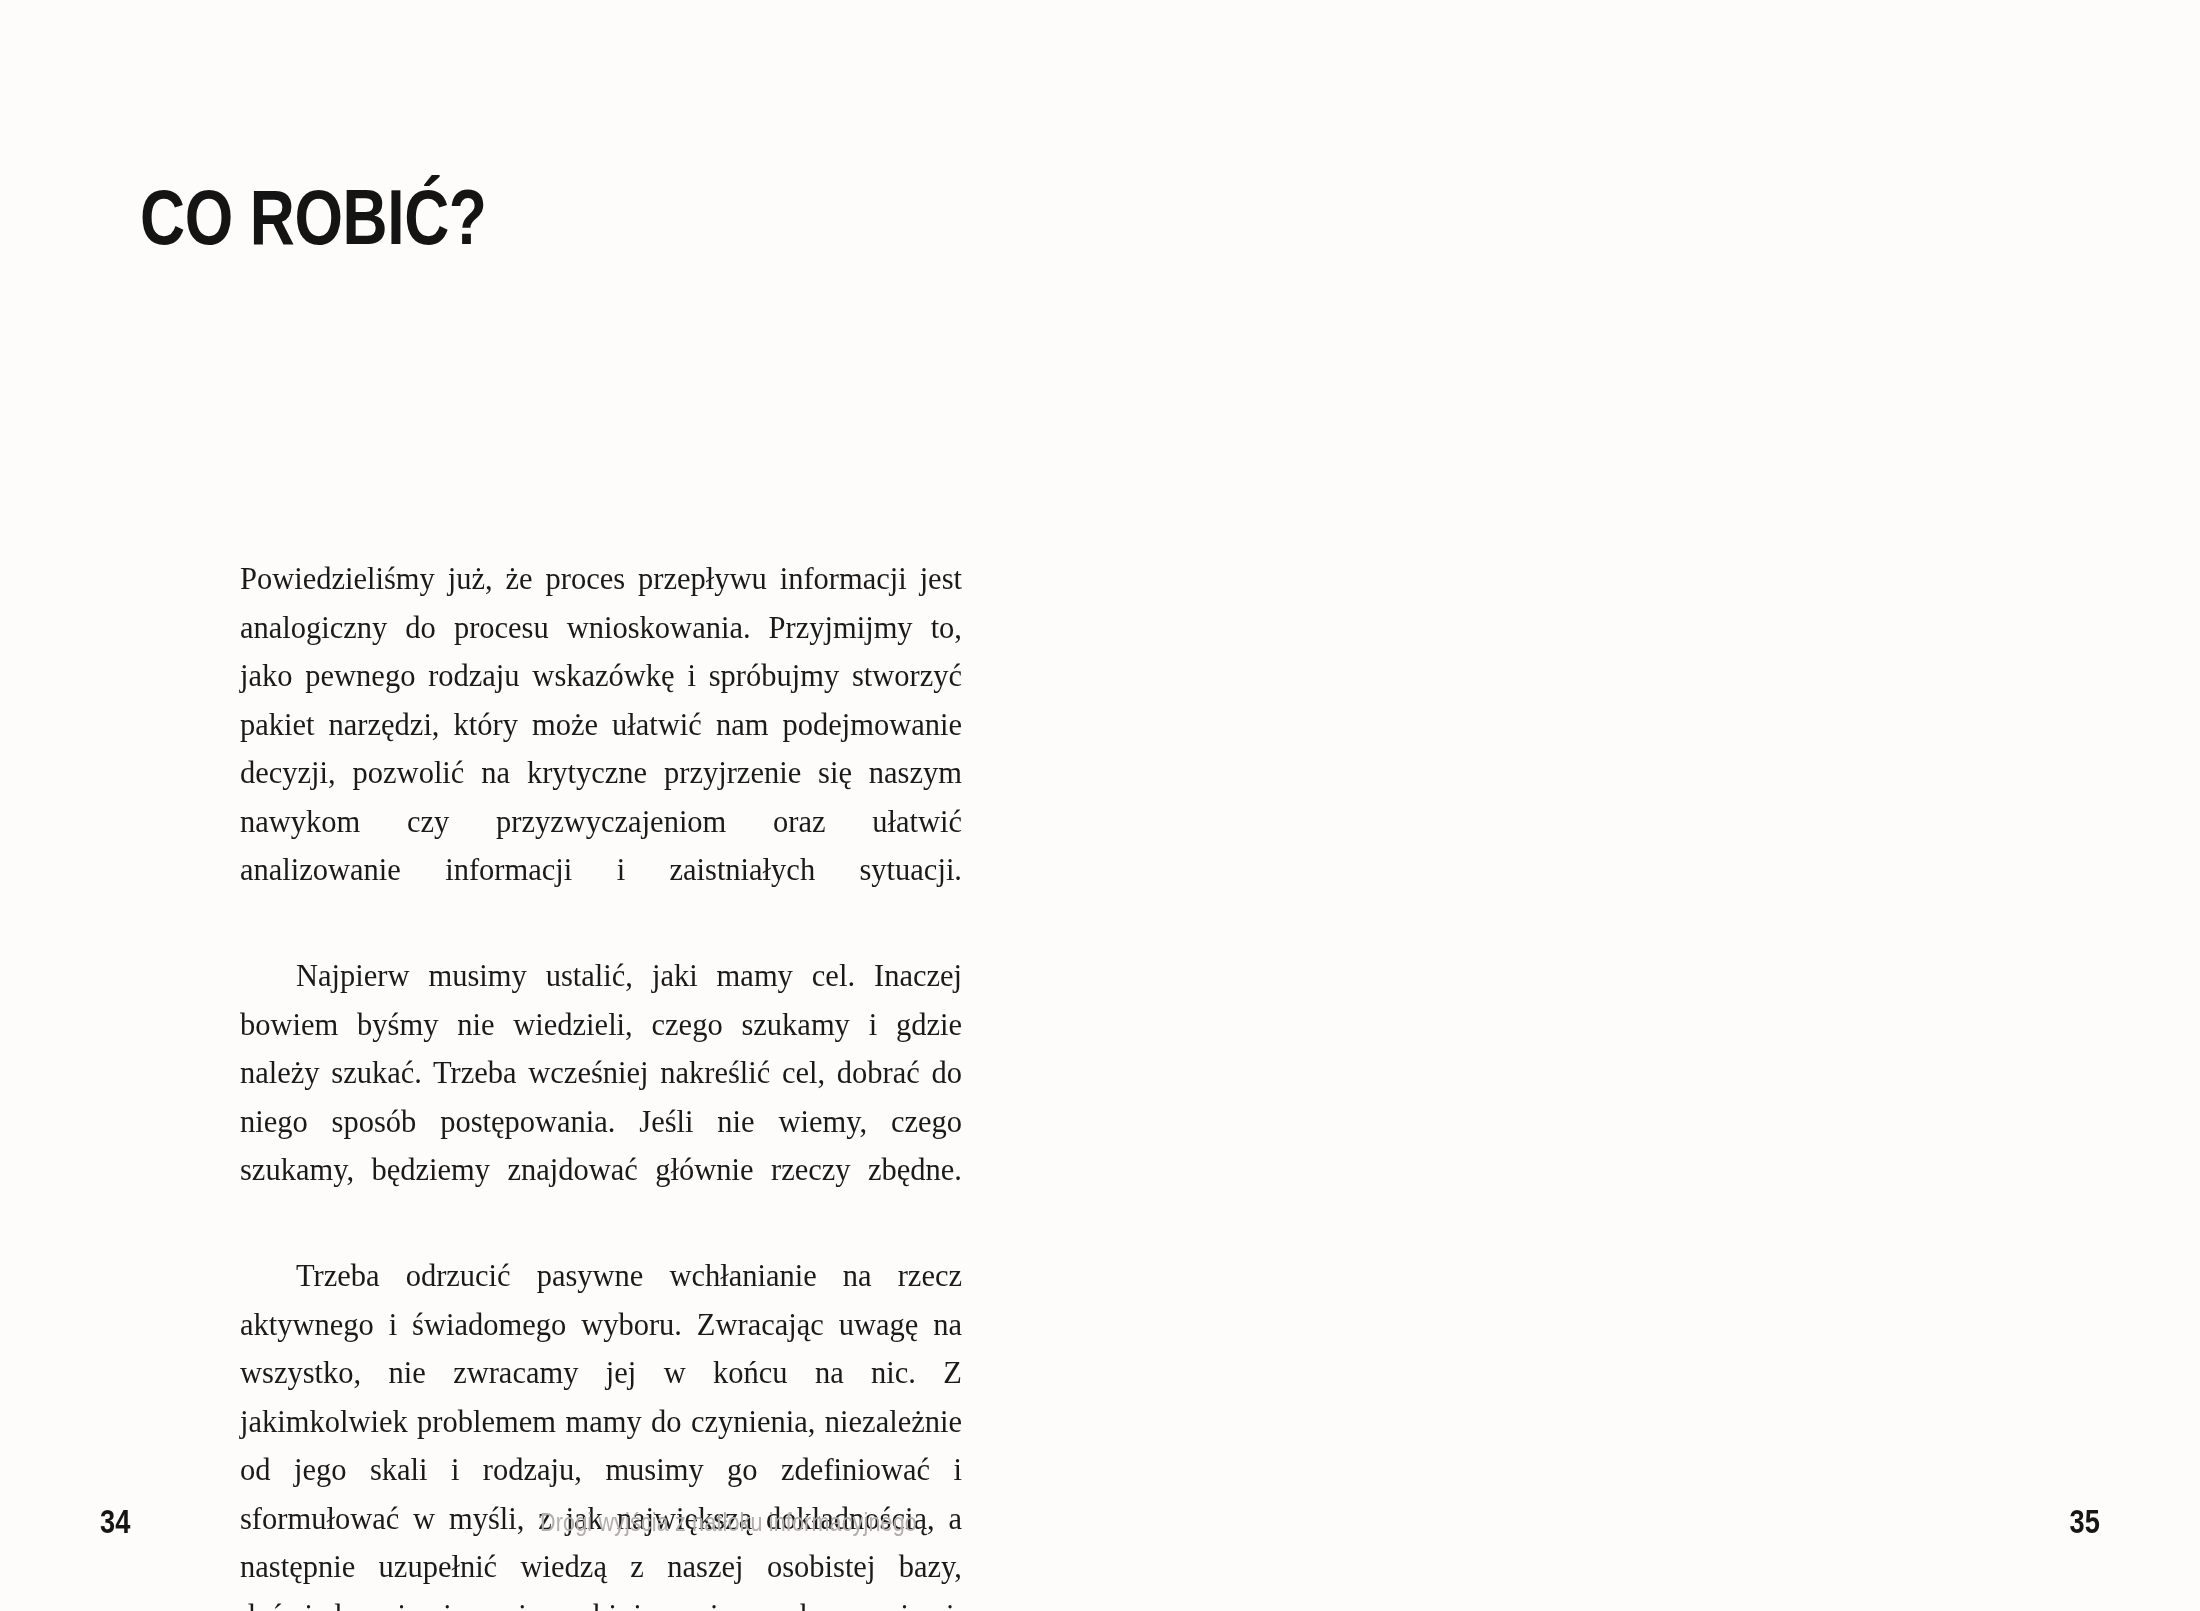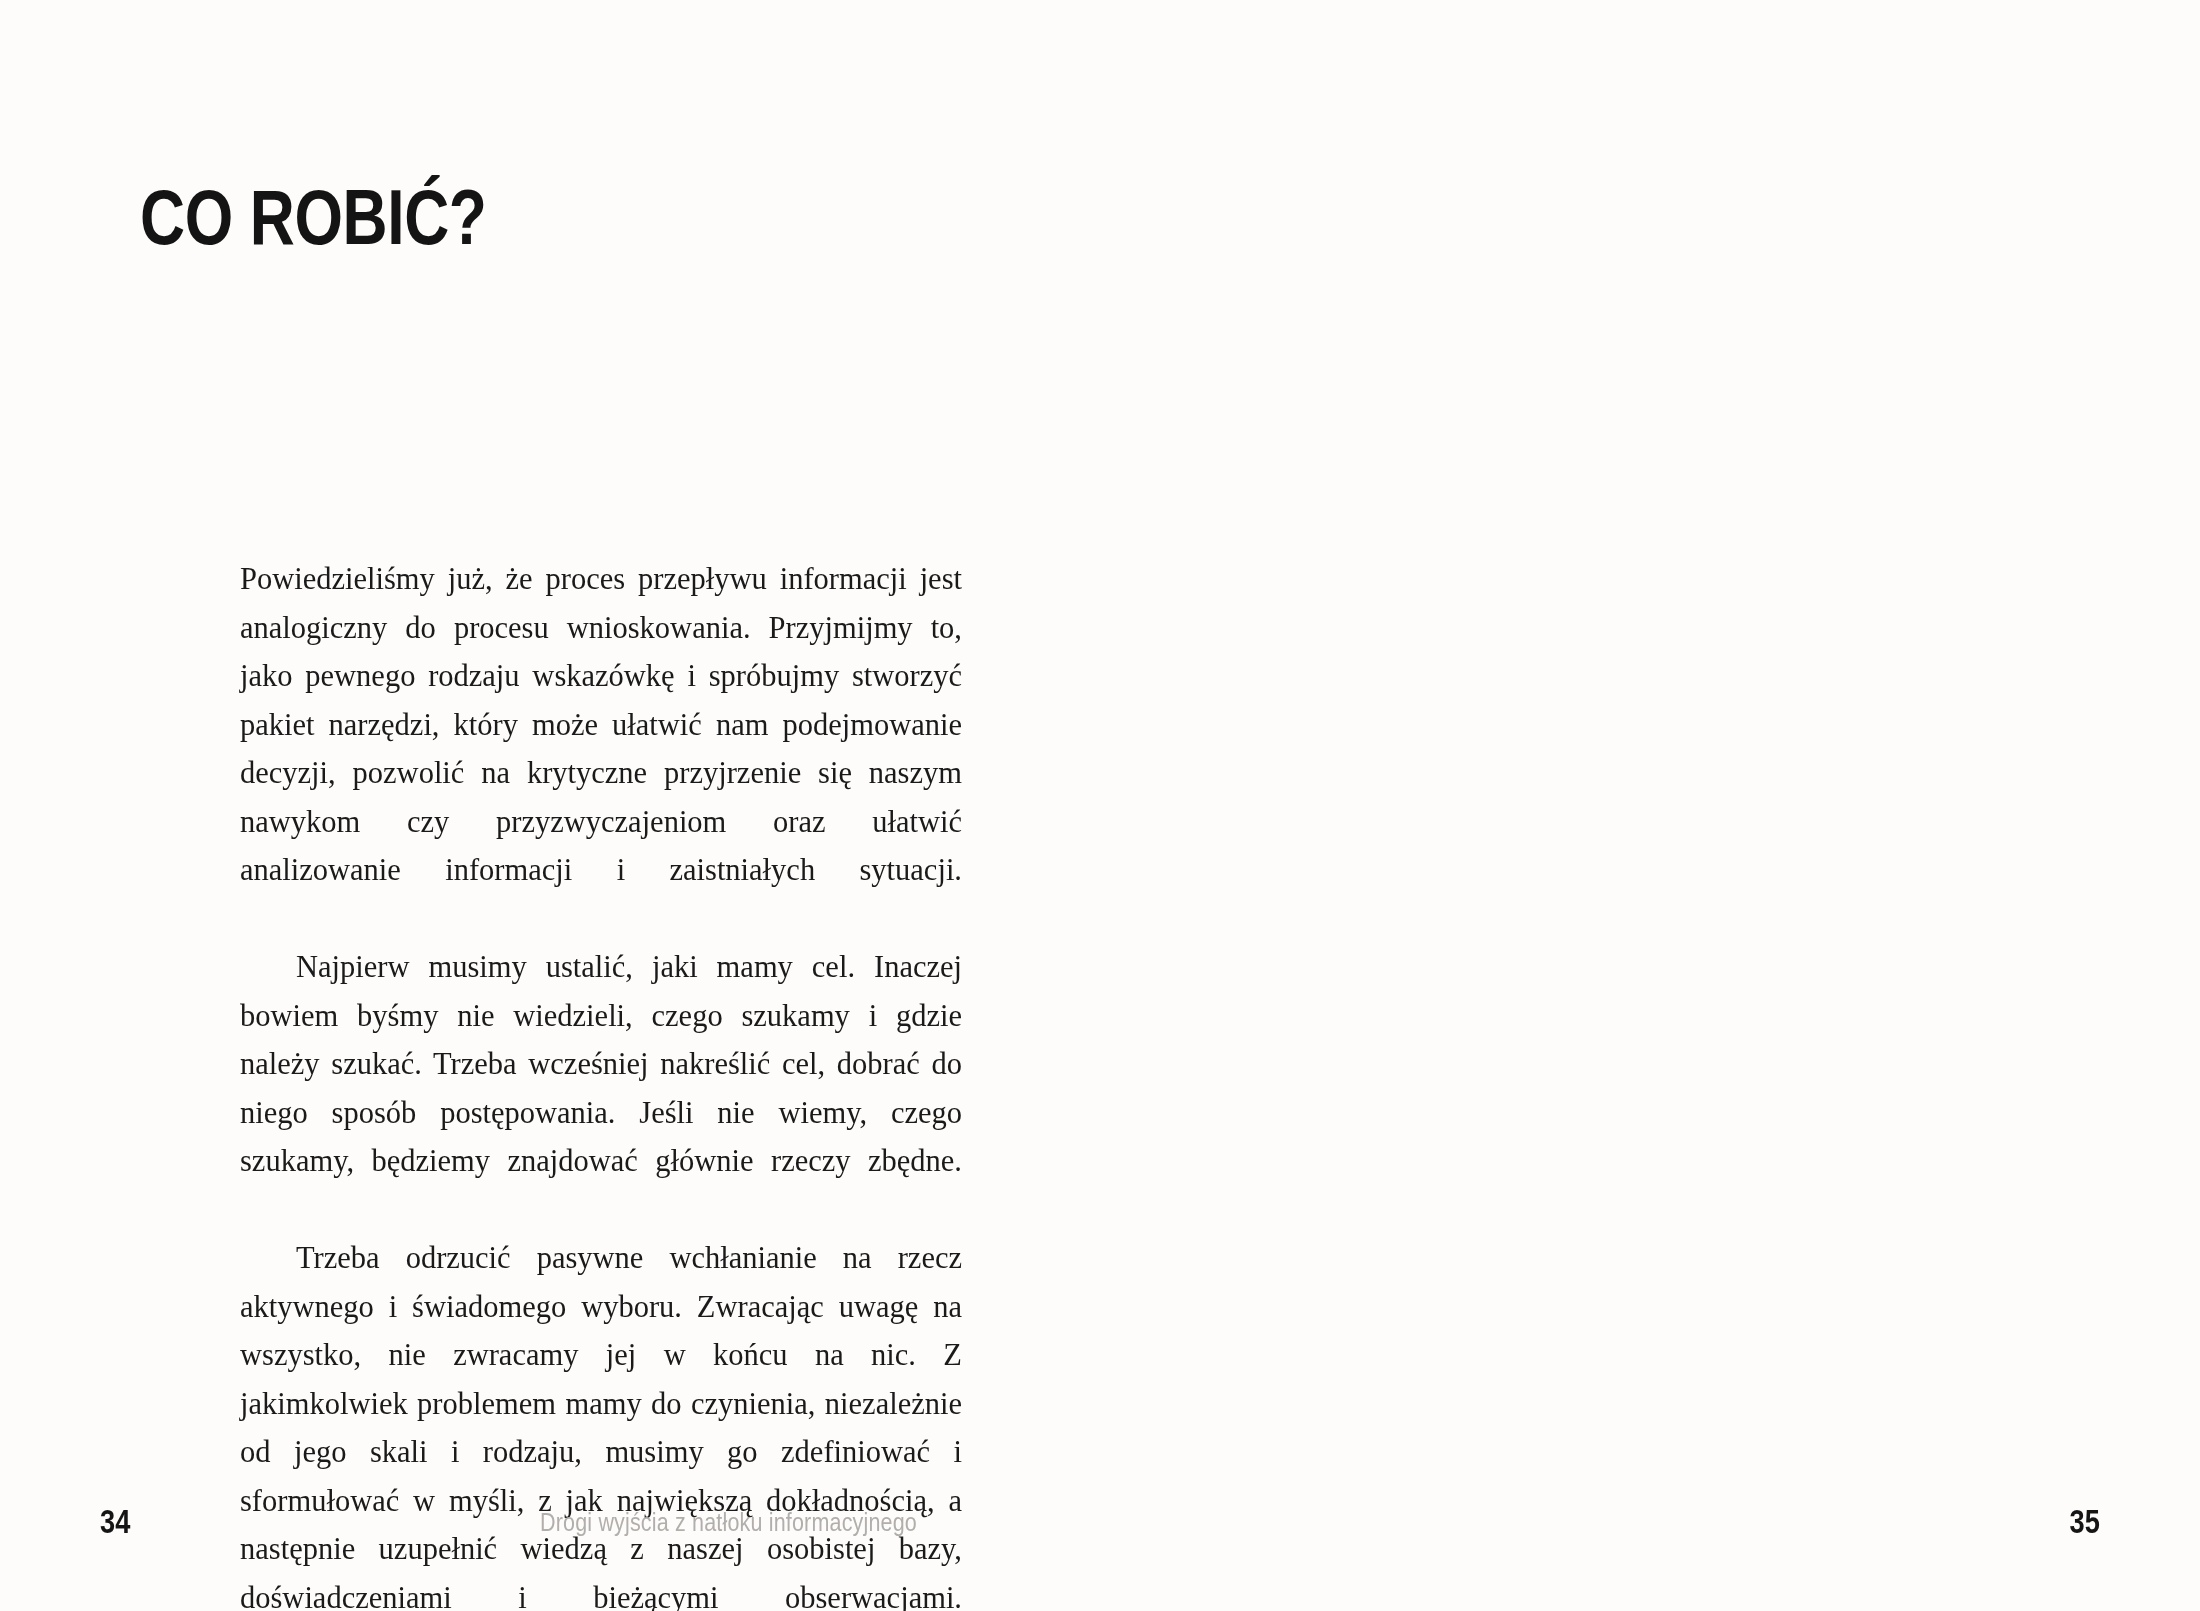--- a/index.html
+++ b/index.html
@@ -61,20 +61,21 @@
     top: 555px;
   }
 
   .column p {
     margin: 0;
     text-indent: 0;
     font-family: Liberation Serif, serif;
   }
   .column p.indent {
     text-indent: 56px;
+    margin-top: 9px;
   }
   .column p:last-child {
     text-align: justify;
   }
   
   .column p::after {
     content: "";
     display: inline-block;
     width: 100%;
   }

